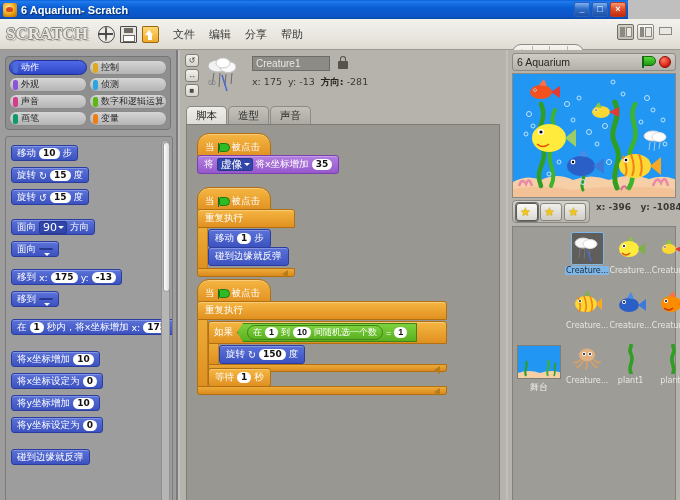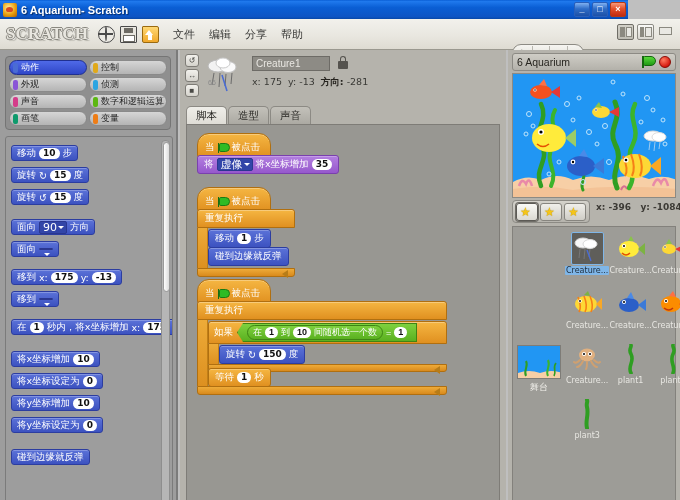--- a/index.html
+++ b/index.html
@@ -849,24 +849,16 @@
 
         <div class="spr-cell">
           <div class="ic">
             <svg width="30" height="30" viewBox="0 0 30 30">
               <path d="M15 29 C18 22 11 18 15 10 C18 5 14 3 15 1" stroke="#2f9e22" stroke-width="3.6" fill="none" stroke-linecap="round"></path>
             </svg>
           </div>
           <div class="nm">plant2</div>
         </div>
 
-        <div class="spr-cell" style="grid-column:1;">
-          <div class="ic">
-            <svg width="30" height="30" viewBox="0 0 30 30">
-              <path d="M15 29 C13 22 17 16 15 8 C14 4 16 3 15 1" stroke="#2f9e22" stroke-width="4" fill="none" stroke-linecap="round"></path>
-            </svg>
-          </div>
-          <div class="nm">plant3</div>
-        </div>
       </div>
     </div>
   </div>
 </div>
 
 </body></html>

